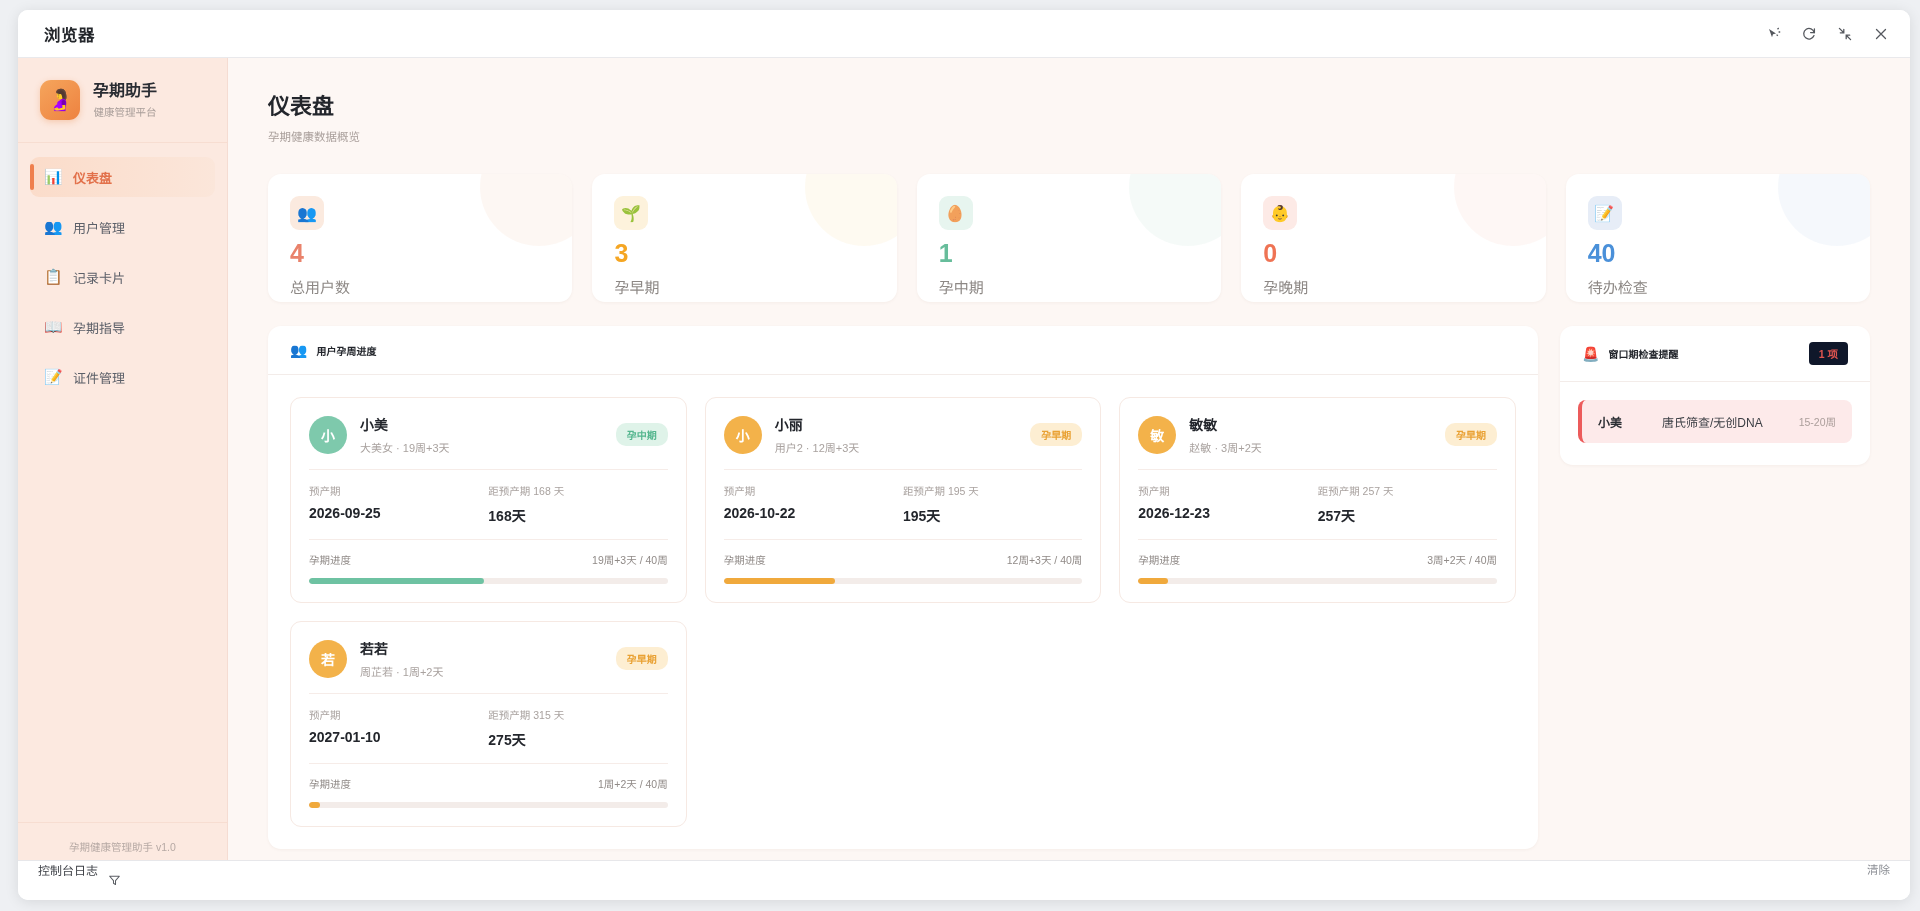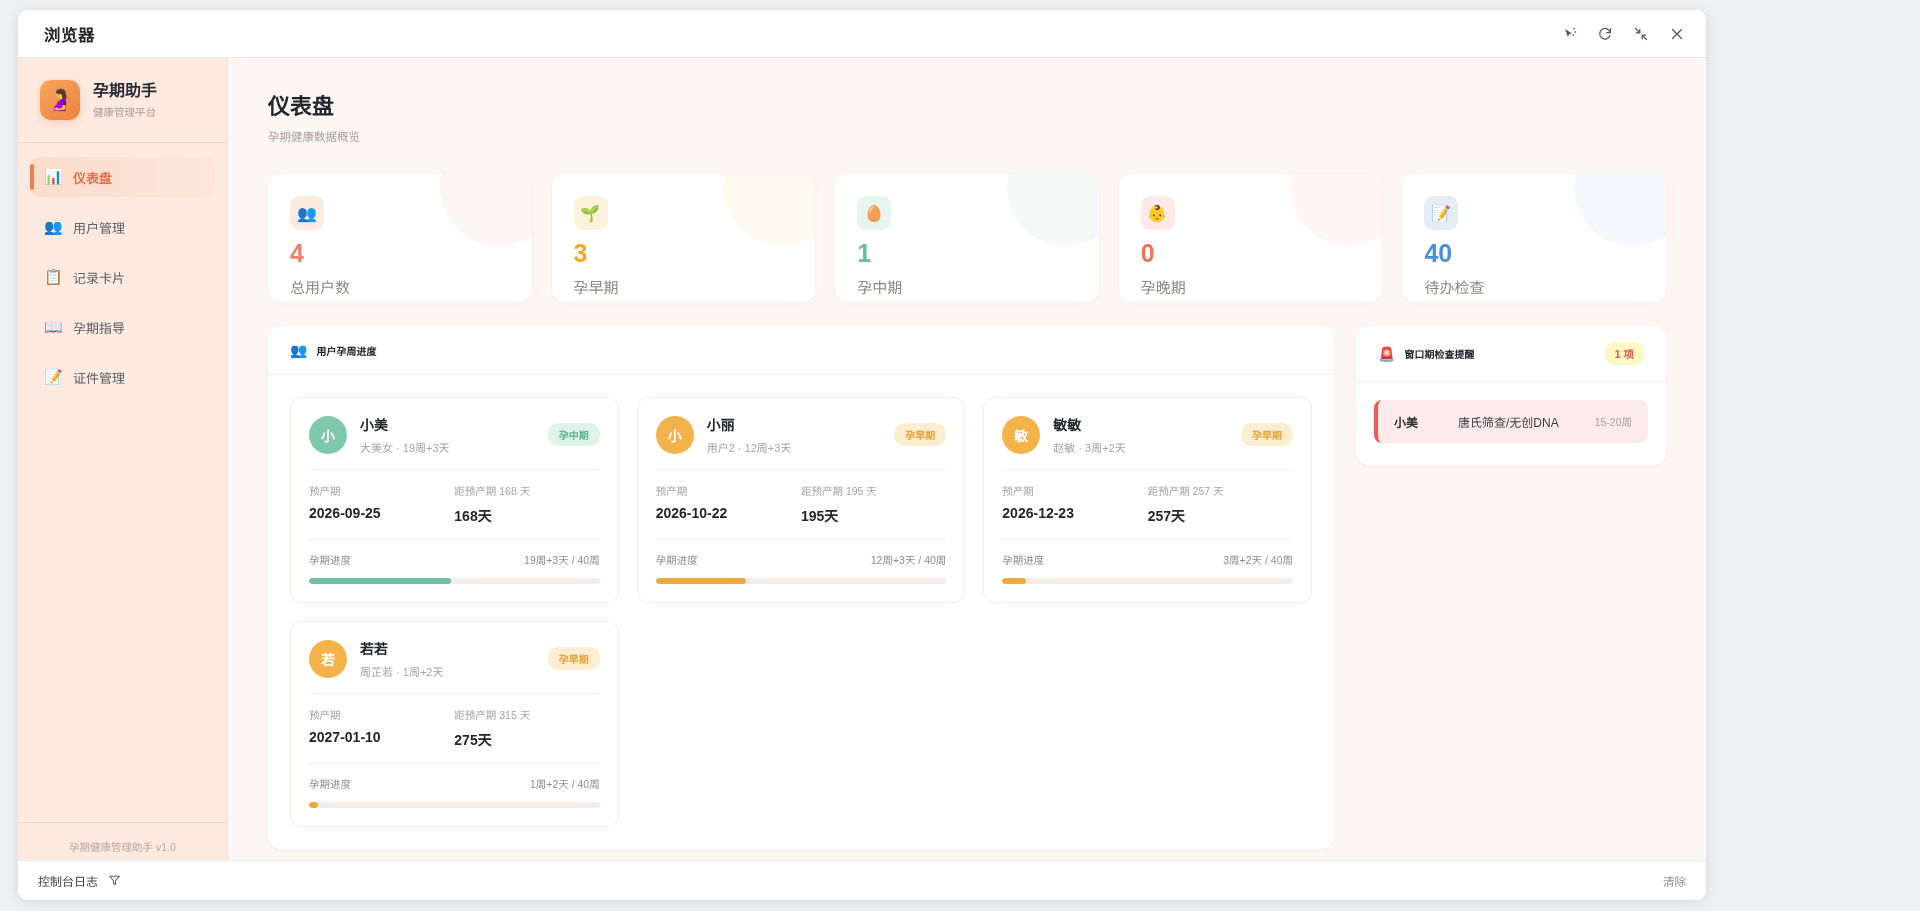--- a/index.html
+++ b/index.html
@@ -5,21 +5,21 @@
   * { box-sizing: border-box; margin: 0; padding: 0; }
   html, body {
     width: 1920px; height: 911px;
     font-family: "Liberation Sans", "DejaVu Sans", sans-serif;
     background: #eef0f3;
     overflow: hidden;
   }
   .window {
     position: absolute;
     left: 18px; top: 10px;
-    width: 1688px; height: 890px;
+    width: 1892px; height: 890px;
     background: #ffffff;
     border-radius: 10px;
     box-shadow: 0 2px 14px rgba(0,0,0,0.10);
     overflow: hidden;
     display: flex;
     flex-direction: column;
   }
   
   .titlebar {
     height: 48px;
@@ -70,21 +70,21 @@
     border-radius: 11px;
     background: linear-gradient(140deg,#f5a55c,#ee8240);
     display: flex; align-items: center; justify-content: center;
     font-size: 21px;
     box-shadow: 0 2px 6px rgba(233,130,60,.30);
   }
   .brand-text .brand-name {
     font-size: 16px; font-weight: 700; color: #2a2d33; line-height: 1.3;
   }
   .brand-text .brand-sub {
-    font-size: 10.5px; color: #a89d99; margin-top: 3px;
+    font-size: 10.5px; color: #a89d99; margin-top: 3px; text-align: center;
   }
   .nav { padding: 14px 12px 0 12px; flex: 1; }
   .nav-item {
     position: relative;
     display: flex; align-items: center;
     gap: 12px;
     height: 40px;
     padding-left: 14px;
     border-radius: 9px;
     margin-bottom: 10px;
@@ -185,26 +185,26 @@
   }
   .panel-head {
     display: flex; align-items: center;
     padding: 16px 22px;
     border-bottom: 1px solid #f3ece9;
   }
   .panel-head .ph-ico { font-size: 14px; margin-right: 9px; }
   .panel-head .ph-title { font-size: 10px; font-weight: 700; color: #23262c; }
   .panel-head .ph-spacer { flex: 1; }
   .badge-count {
-    background: #fef9c3;
+    background: #0f172a;
     color: #e0544f;
     font-size: 10.5px;
     font-weight: 700;
     padding: 4px 10px;
-    border-radius: 9px;
+    border-radius: 4px;
   }
   .panel-left { flex: 1 1 auto; min-width: 0; }
   .panel-right { flex: 0 0 310px; }
 
   .user-grid {
     display: grid;
     grid-template-columns: repeat(3, 1fr);
     gap: 18px;
     padding: 22px;
   }
@@ -257,21 +257,21 @@
   }
   .rm-name { font-size: 12px; font-weight: 700; color: #2b2e33; width: 64px; }
   .rm-item { font-size: 12px; color: #3a3d43; flex: 1; }
   .rm-week { font-size: 10.5px; color: #ab9e9b; }
 
   
   .console {
     height: 40px; flex: 0 0 40px;
     border-top: 1px solid #e7e7ea;
     background: #fff;
-    display: flex; align-items: center;
+    display: flex; 
     padding: 0 20px;
     gap: 10px;
   }
   .console .c-label { font-size: 12px; color: #3c3f45; }
   .console .c-spacer { flex: 1; }
   .console .c-clear { font-size: 11.5px; color: #8b8e94; cursor: pointer; }
   .filter-ico { cursor: pointer; display: flex; align-items: center; }
 </style>
 </head>
 <body>

